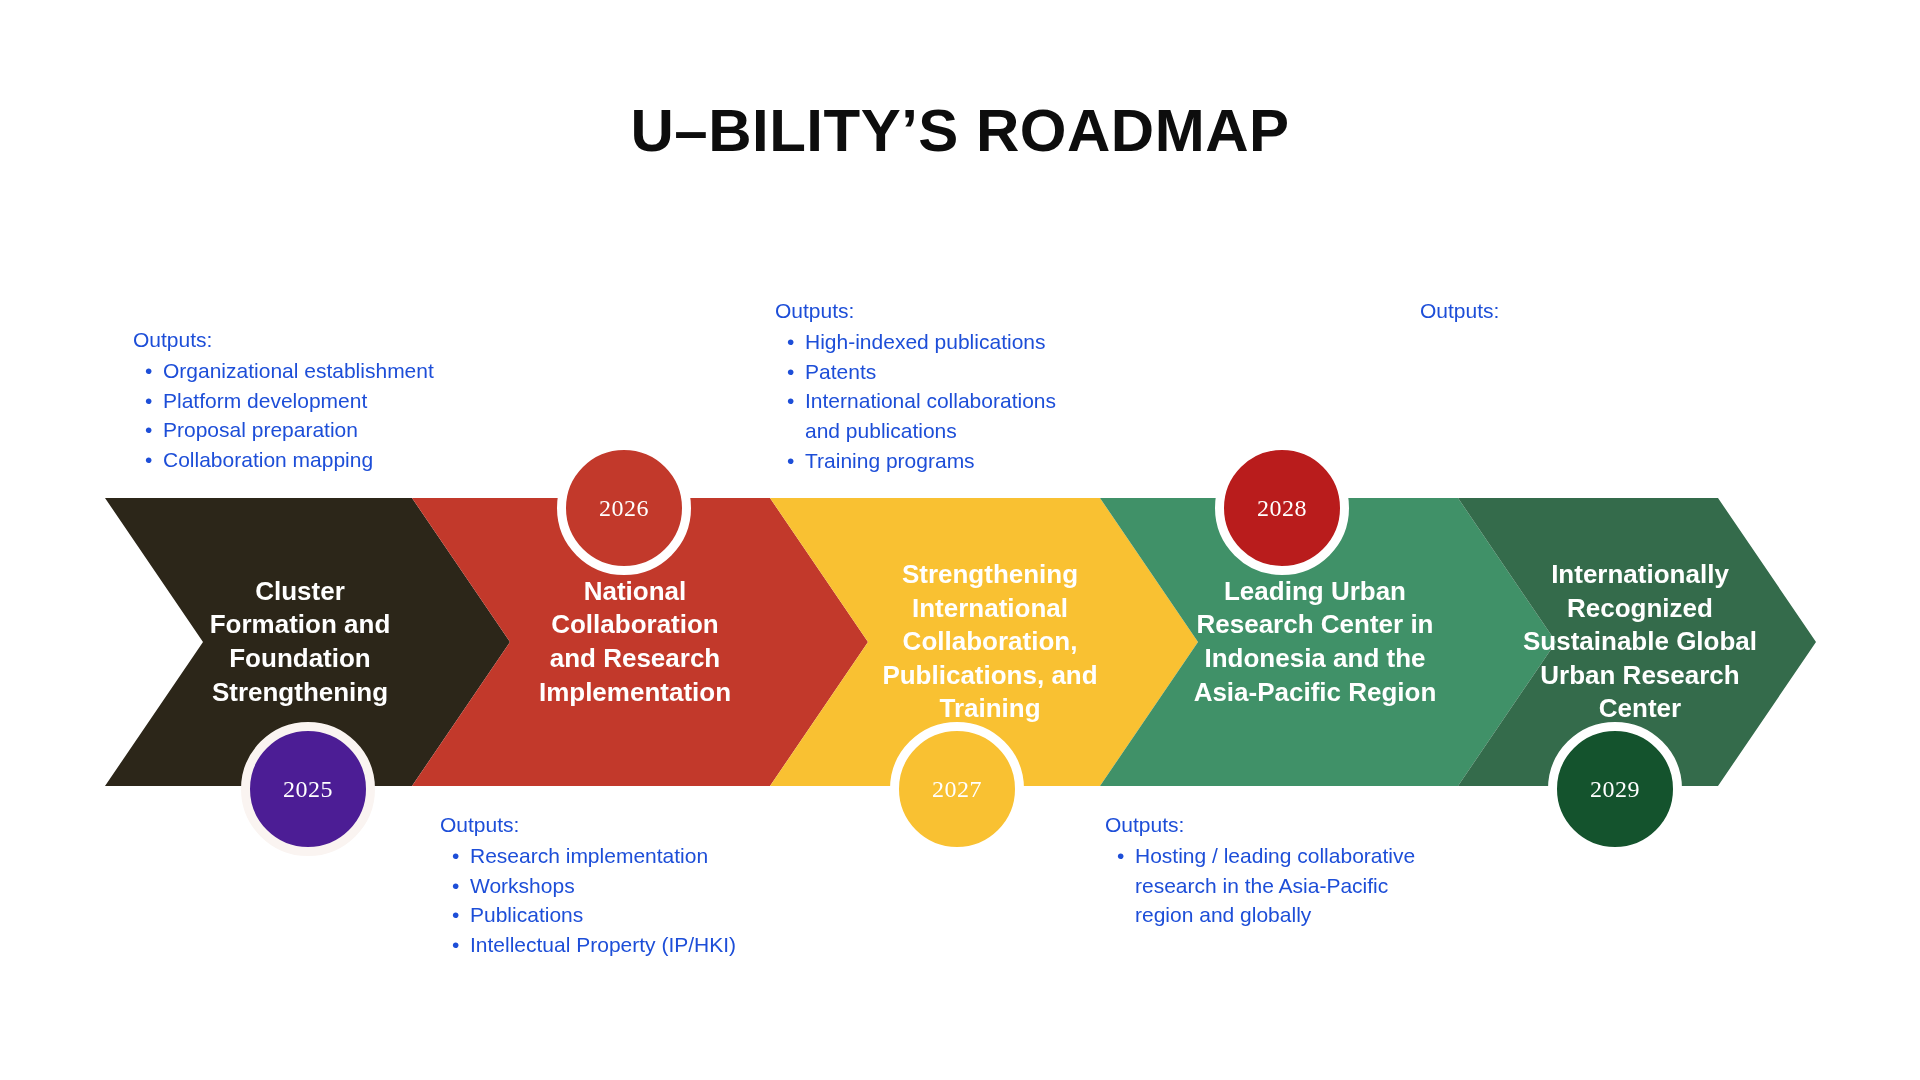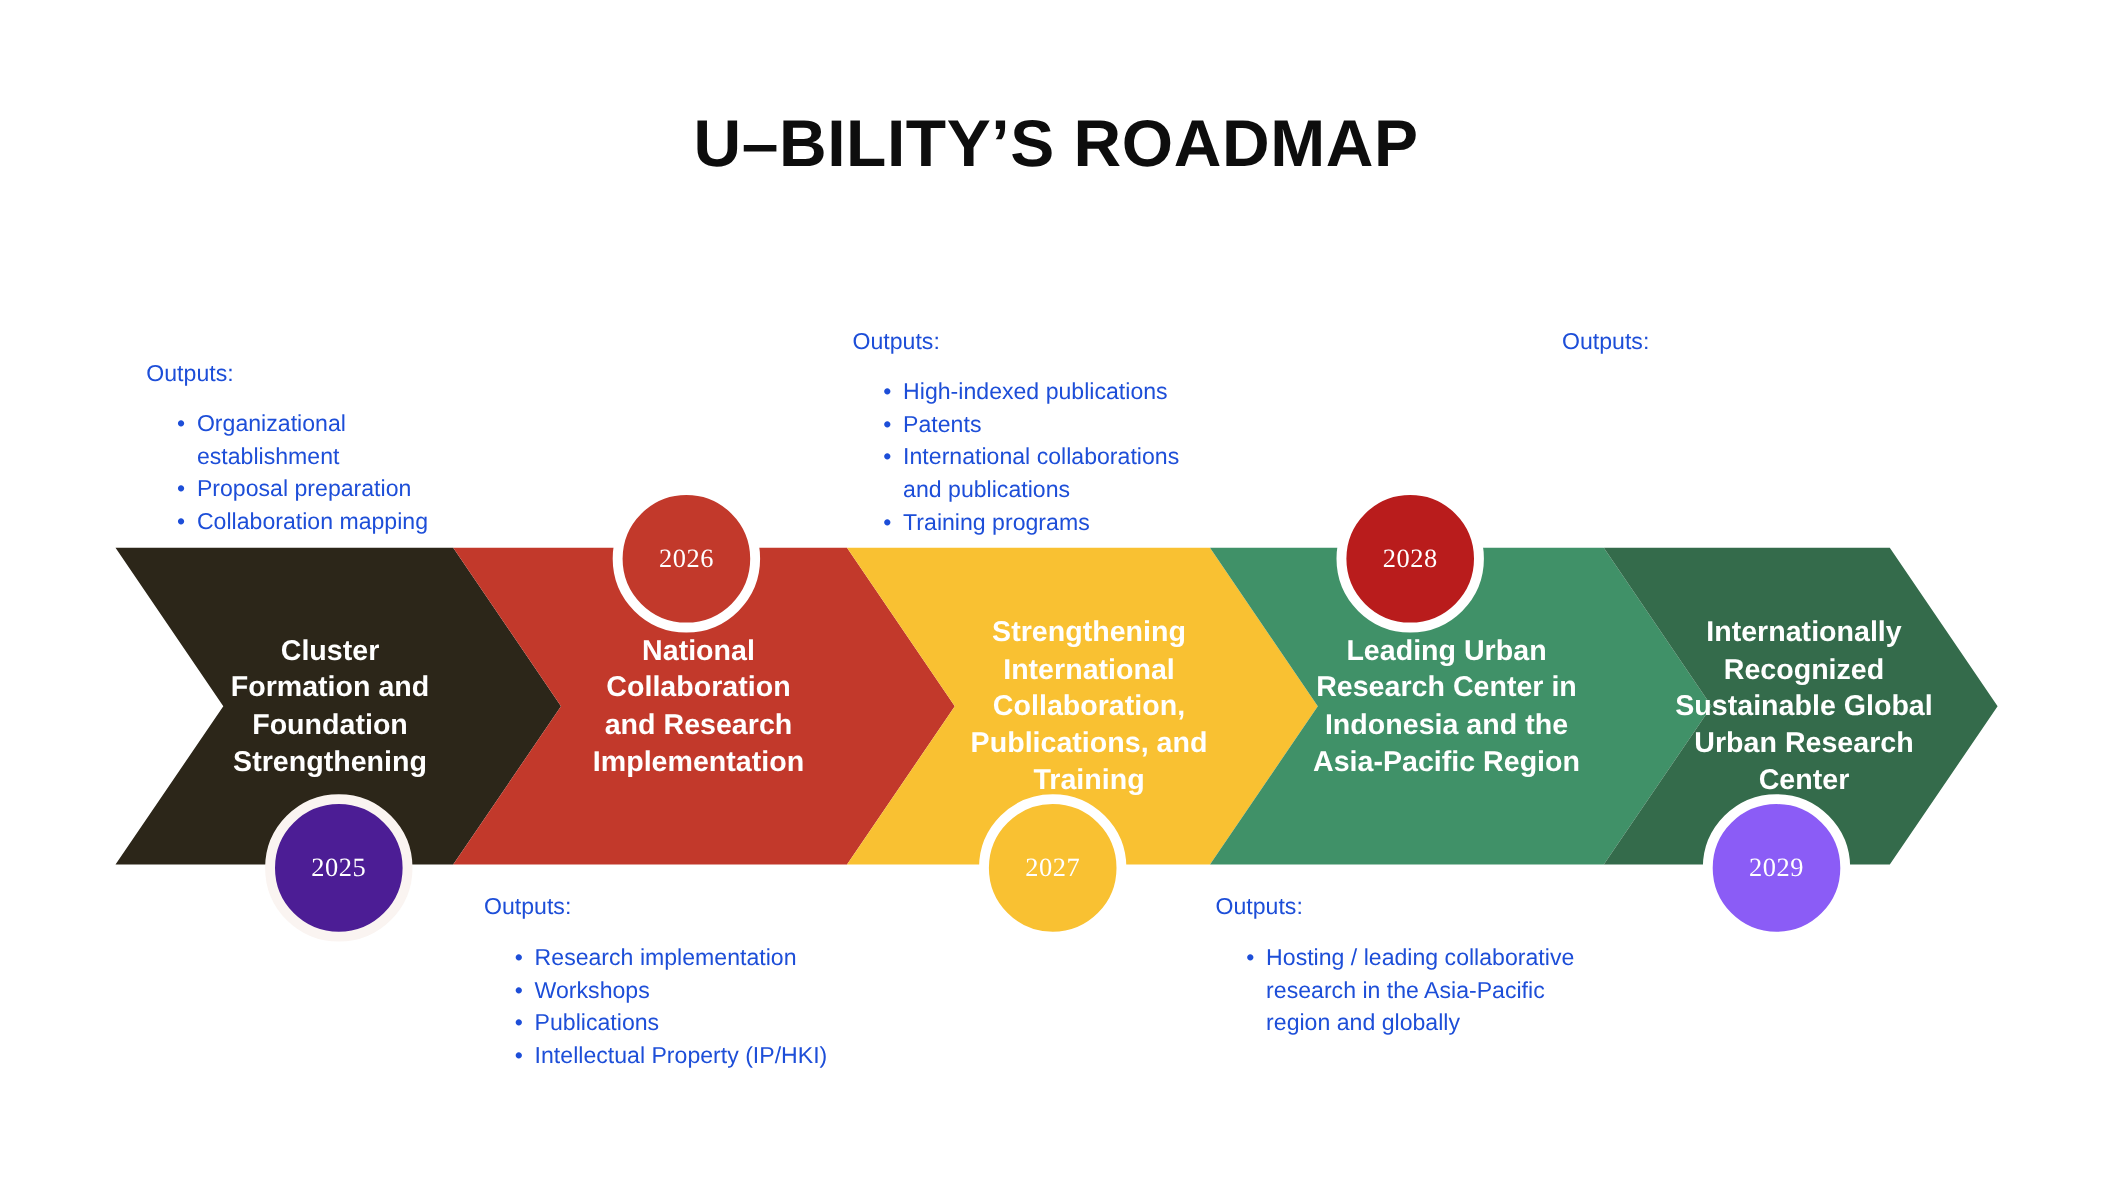--- a/index.html
+++ b/index.html
@@ -89,21 +89,21 @@
     color: #1d4ed8;
     font-size: 21px;
     line-height: 1.42;
     font-family: "Liberation Sans", sans-serif;
   }
   .output-heading {
     margin: 0 0 1px 0;
     font-weight: 400;
   }
   .output-list {
-    margin: 16px;
+    margin: 0;
     padding-left: 30px;
     list-style: none;
   }
   .output-list li {
     position: relative;
     padding-left: 0;
     margin: 0;
   }
   .output-list li::before {
     content: "\2022";
@@ -180,28 +180,29 @@
   </div>
 
   <div class="year-circle" style="left:890px; top:722px; background:#F9C132;">
     <span class="year-label">2027</span>
   </div>
 
   <div class="year-circle" style="left:1215px; top:441px; background:#b91c1c;">
     <span class="year-label">2028</span>
   </div>
 
-  <div class="year-circle" style="left:1548px; top:722px; background:#8b5cf6;">
+  <div class="year-circle" style="left:1548px; top:722px; background:#14532d;">
     <span class="year-label">2029</span>
   </div>
 
   <div class="output-block" style="left:133px; top:325px; width:330px;">
     <div class="output-heading">Outputs:</div>
     <ul class="output-list">
       <li>Organizational establishment</li>
+      <li>Platform development</li>
       <li>Proposal preparation</li>
       <li>Collaboration mapping</li>
     </ul>
   </div>
 
   <div class="output-block" style="left:440px; top:810px; width:340px;">
     <div class="output-heading">Outputs:</div>
     <ul class="output-list">
       <li>Research implementation</li>
       <li>Workshops</li>

